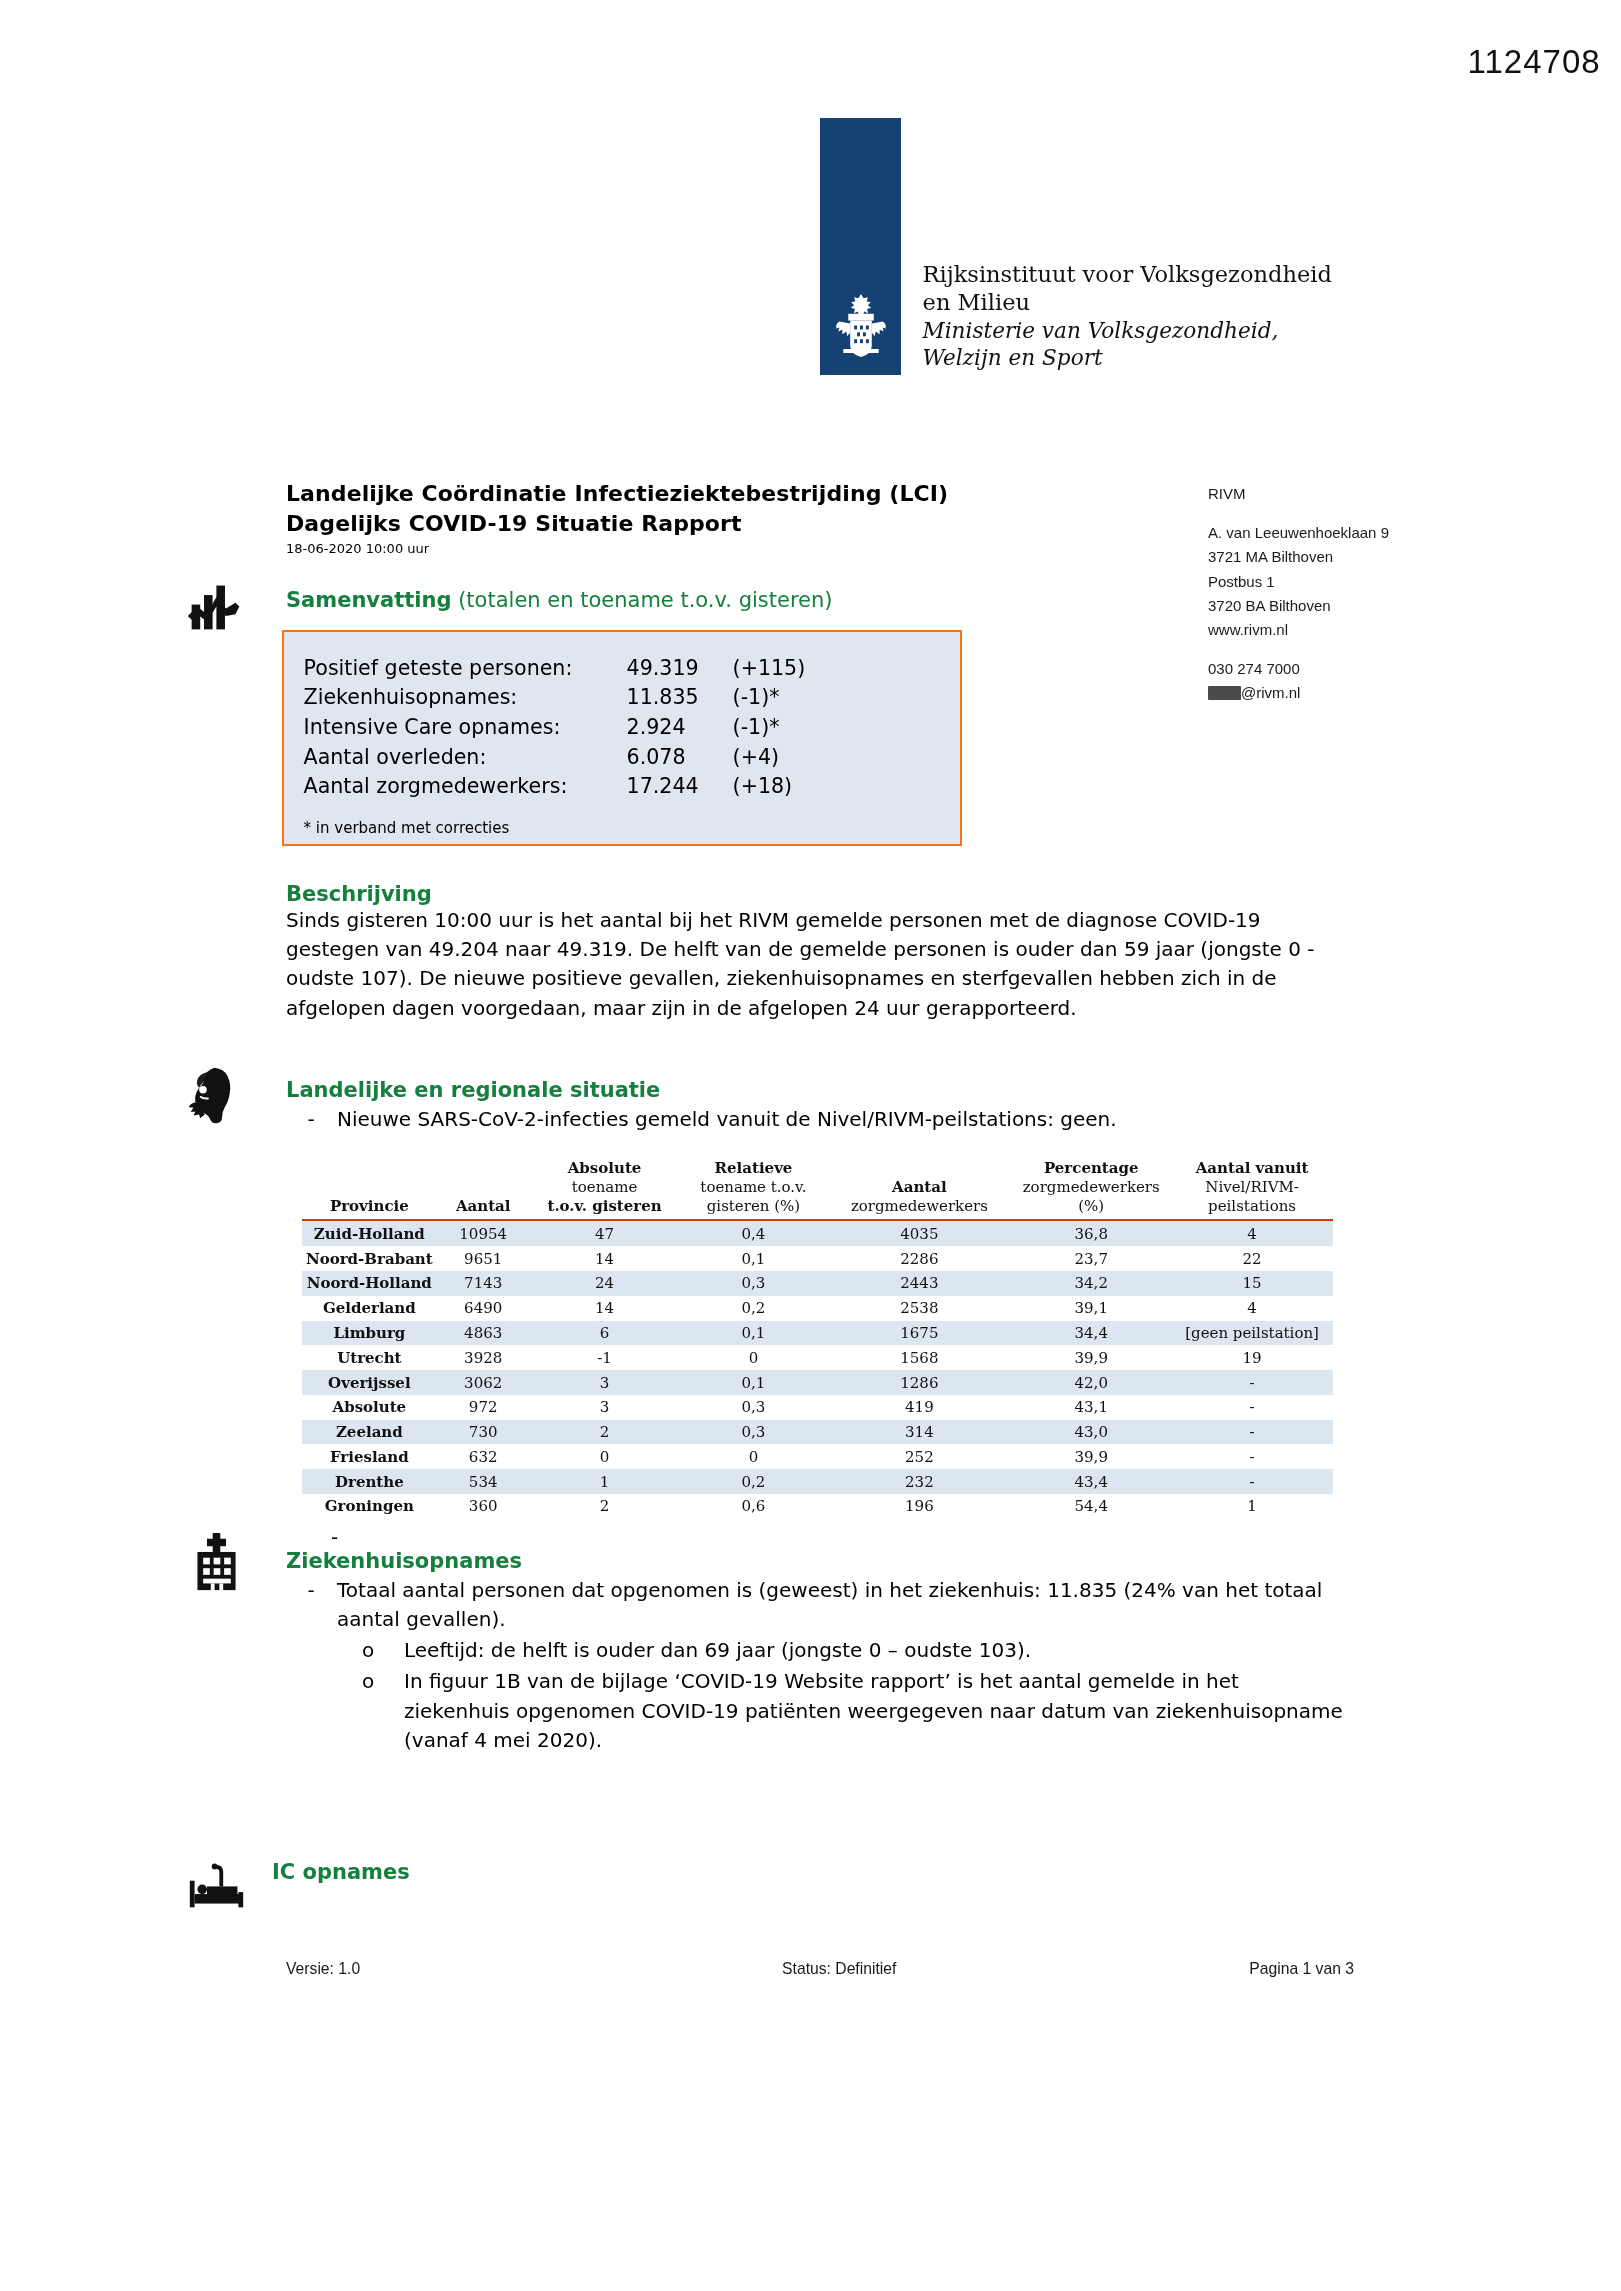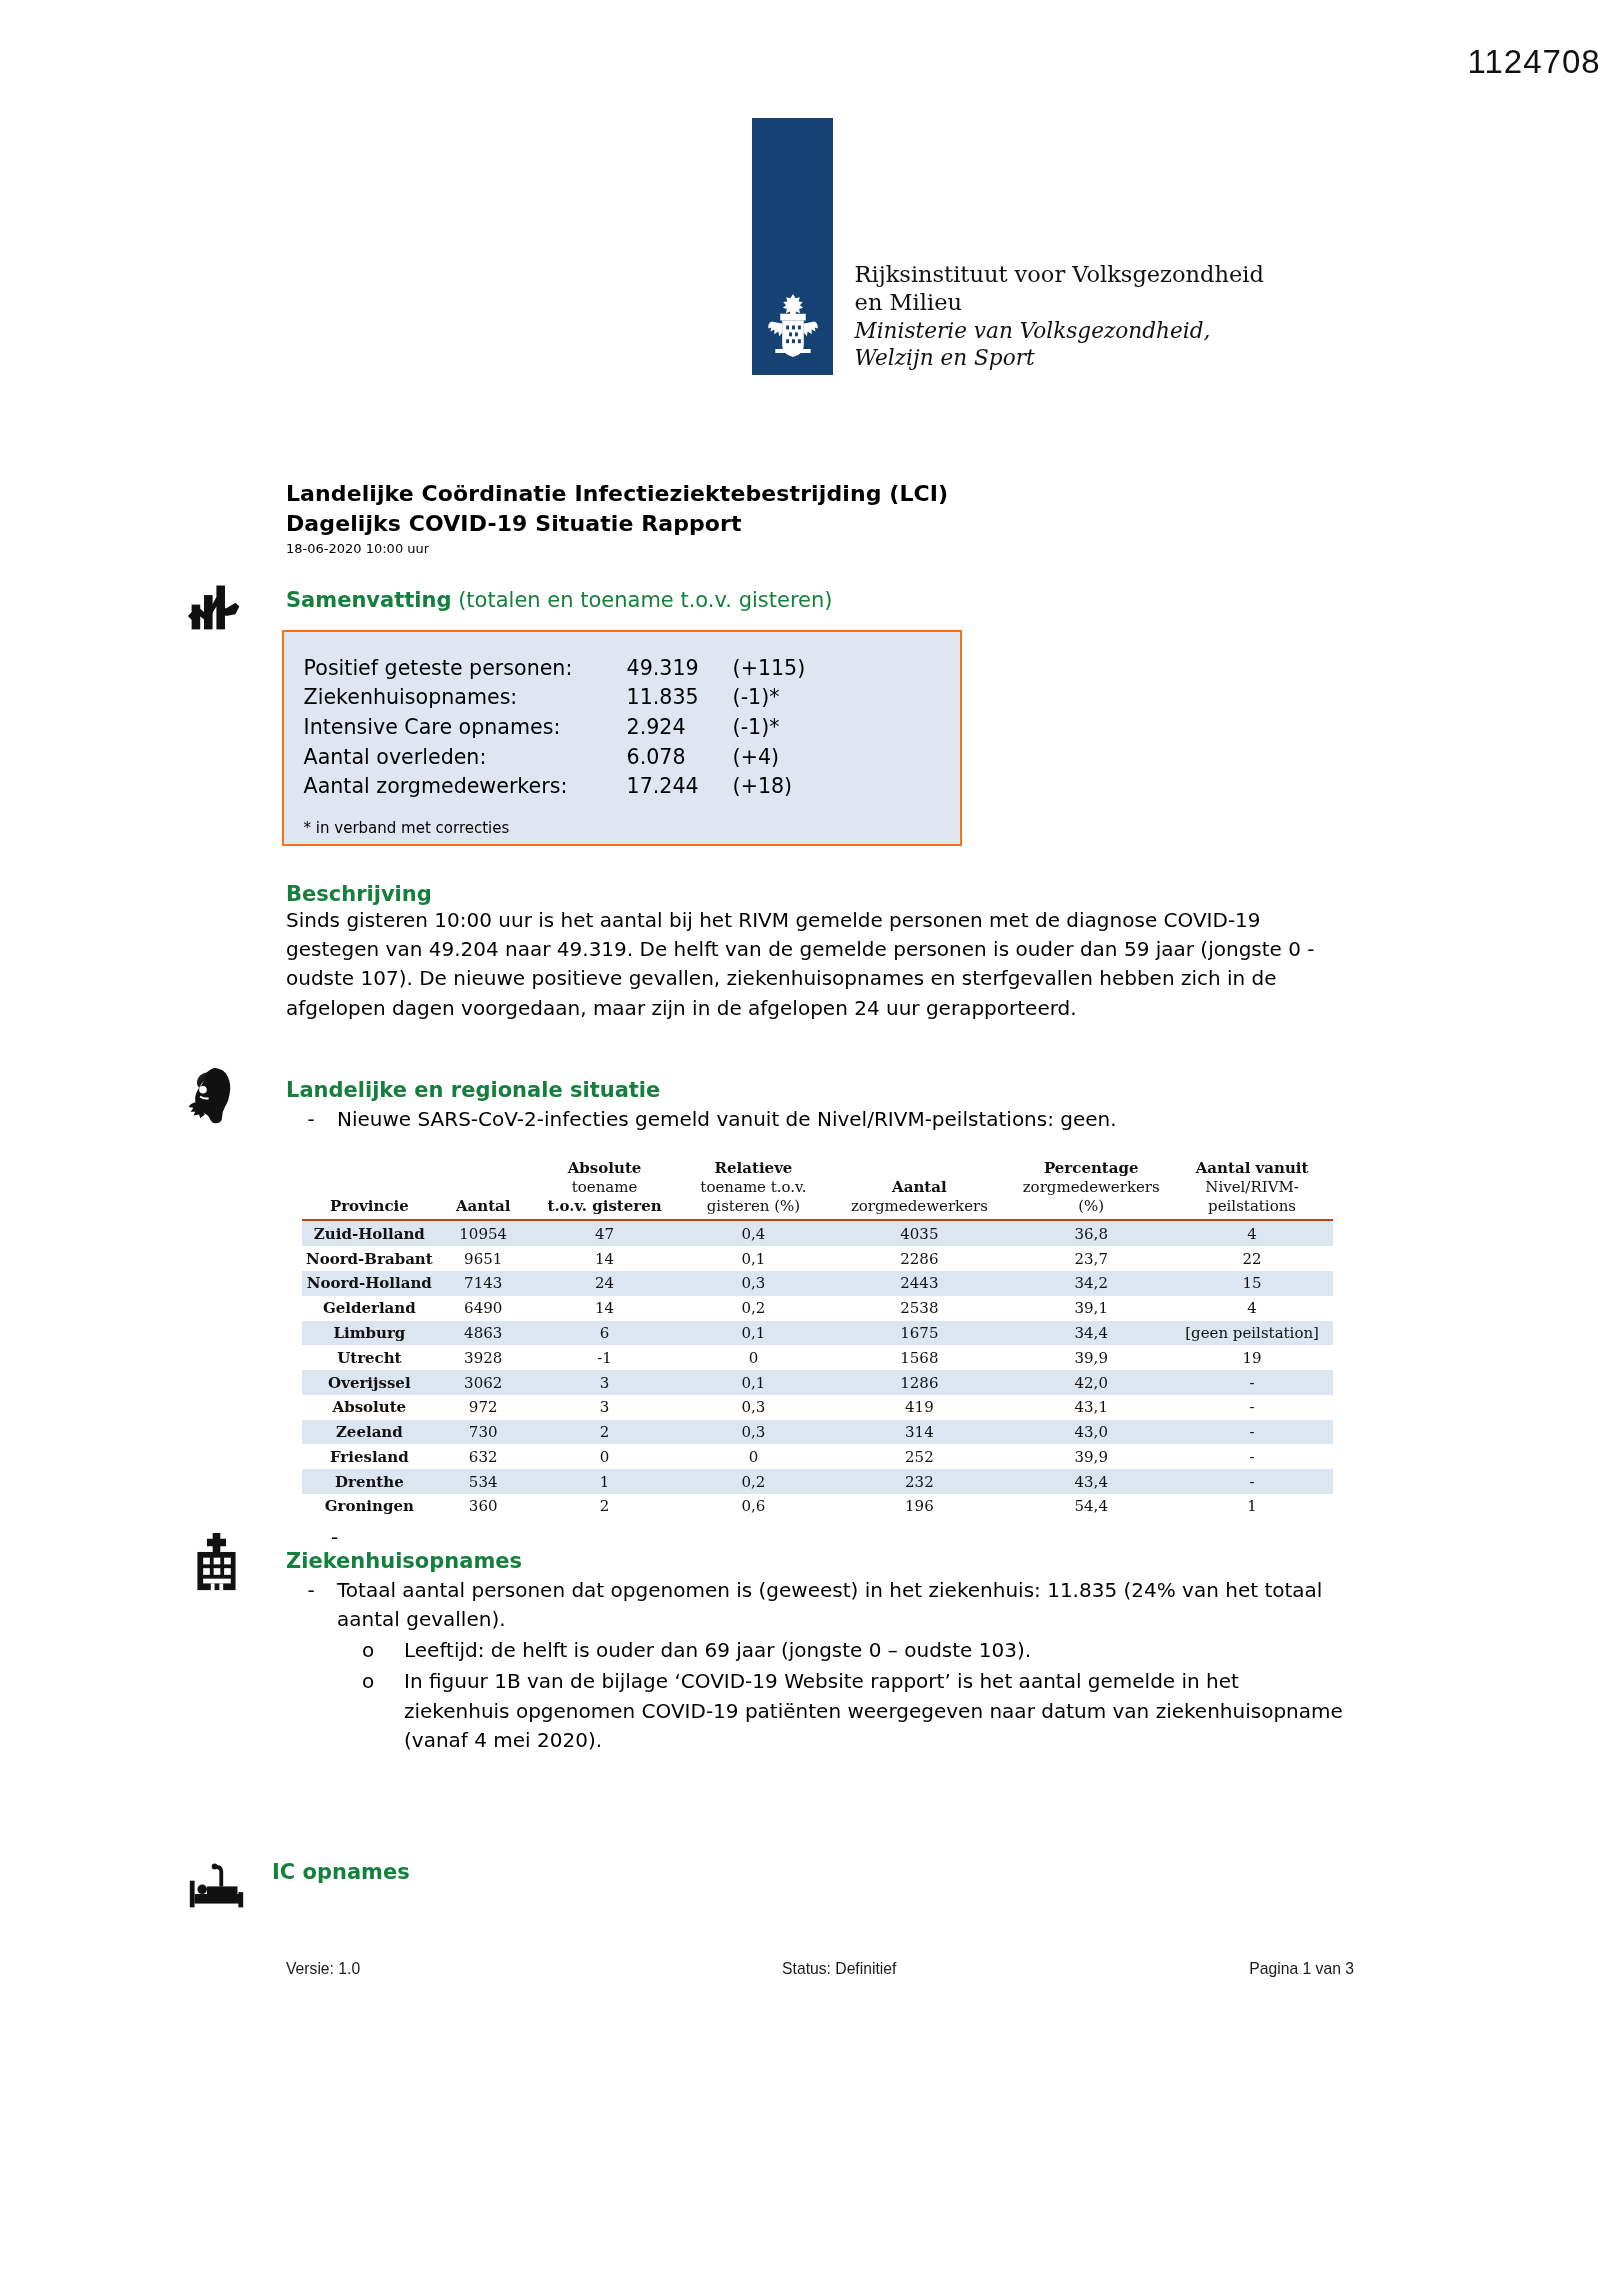--- a/index.html
+++ b/index.html
@@ -32,21 +32,21 @@
     top: 43px;
     font-family: "Liberation Sans", sans-serif;
     font-size: 33px;
     letter-spacing: 1px;
     color: #111;
   }
 
   
   .logo-wrap {
     position: absolute;
-    left: 752px;
+    left: 820px;
     top: 118px;
     display: flex;
     align-items: flex-end;
     justify-content: flex-end;
   }
   .logo-bar {
     width: 81px;
     height: 257px;
     background: #154273;
     position: relative;
@@ -340,20 +340,32 @@
       </svg>
     </div>
     <div class="logo-text">
       <div class="logo-l1">Rijksinstituut voor Volksgezondheid</div>
       <div class="logo-l1">en Milieu</div>
       <div class="logo-l2">Ministerie van Volksgezondheid,</div>
       <div class="logo-l2">Welzijn en Sport</div>
     </div>
   </div>
 
+  <div class="addr">
+    <div>RIVM</div>
+    <div class="gap"></div>
+    <div>A. van Leeuwenhoeklaan 9</div>
+    <div>3721 MA Bilthoven</div>
+    <div>Postbus 1</div>
+    <div>3720 BA Bilthoven</div>
+    <div>www.rivm.nl</div>
+    <div class="gap"></div>
+    <div>030 274 7000</div>
+    <div><span class="redact"></span><span>@rivm.nl</span></div>
+  </div>
 
   <div class="title-block">
     <div class="title-l1">Landelijke Coördinatie Infectieziektebestrijding (LCI)</div>
     <div class="title-l2">Dagelijks COVID-19 Situatie Rapport</div>
     <div class="title-date">18-06-2020 10:00 uur</div>
   </div>
 
   <svg class="margin-icon" style="left:184px; top:576px;" viewBox="0 0 64 64">
     <g fill="#111">
       <rect x="8" y="30" width="9" height="26"></rect>

